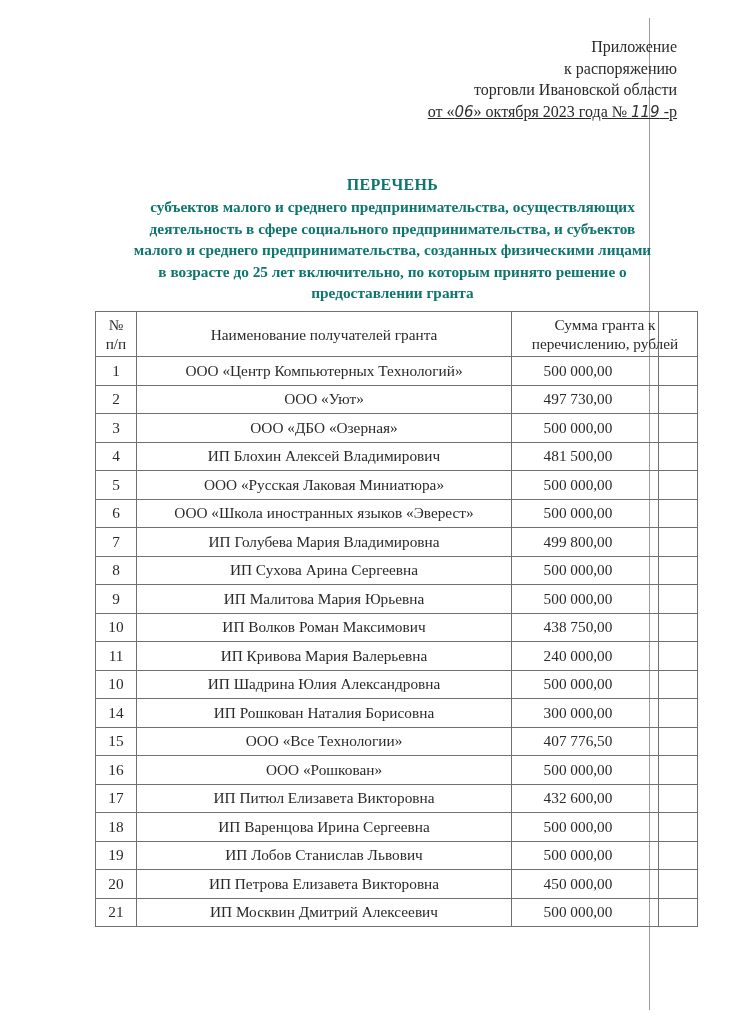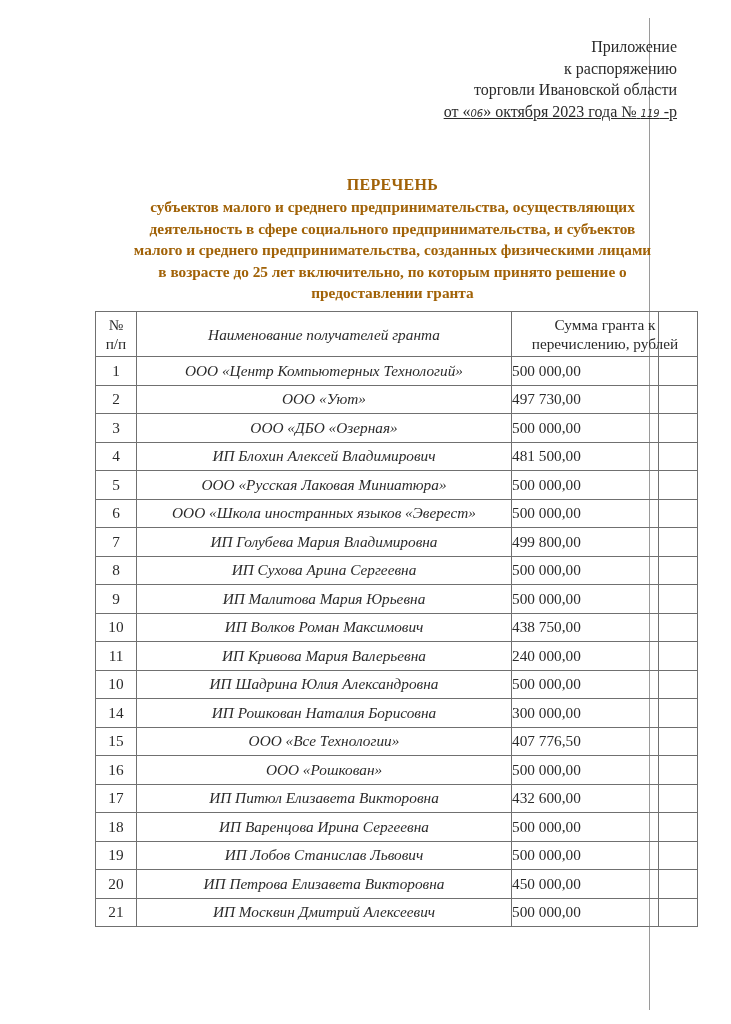--- a/index.html
+++ b/index.html
@@ -7,36 +7,36 @@
       width: 731px; height: 1024px; background: #ffffff; position: relative; overflow: hidden;
       font-family: "Liberation Serif", "DejaVu Serif", serif; color: #222;
     }
     .scanline {
       position: absolute; left: 649px; top: 18px; width: 1px; height: 992px; background: #9a9a9a;
     }
     .appendix {
       position: absolute; right: 54px; top: 36px; text-align: right; font-size: 16px; line-height: 21.5px; color: #2a2a2a;
     }
     .appendix .underline { text-decoration: underline; }
-    .hand { font-family: "DejaVu Sans", sans-serif; font-style: italic; font-size: 10px; color: #333; }
+    .hand { font-family: "DejaVu Sans", sans-serif; font-style: italic; font-size: 15px; color: #333; }
     .title-block {
-      position: absolute; left: 90px; width: 605px; top: 174px; text-align: center; color: #a16207;
+      position: absolute; left: 90px; width: 605px; top: 174px; text-align: center; color: #0f766e;
     }
     .title-block .main { font-size: 16px; font-weight: bold; line-height: 22px; letter-spacing: 0.3px; }
     .title-block .sub { font-size: 15.3px; font-weight: bold; line-height: 21.6px; }
     table.grants {
       position: absolute; left: 95px; top: 311px; border-collapse: collapse; font-size: 15.3px; color: #2a2a2a;
     }
     table.grants td, table.grants th {
       border: 1px solid #707070; padding: 0; height: 27.5px; font-weight: normal;
     }
     table.grants th { height: 44px; line-height: 19px; }
     .c-num { width: 40px; text-align: center; }
-    .c-name { width: 374px; text-align: center; font-style: italic; }
-    .c-sum { width: 132px; text-align: left; padding-right: 14px !important; }
+    .c-name { width: 374px; text-align: center; }
+    .c-sum { width: 132px; text-align: center; padding-right: 14px !important; }
     .c-extra { width: 38px; }
     th.c-sum { text-align: right; padding-right: 0 !important; white-space: nowrap; }
     th.c-sum span { display: block; margin-right: -40px; text-align: center; }
   </style>
 </head>
 <body>
 
 <div class="scanline"></div>
 
 <div class="appendix">

